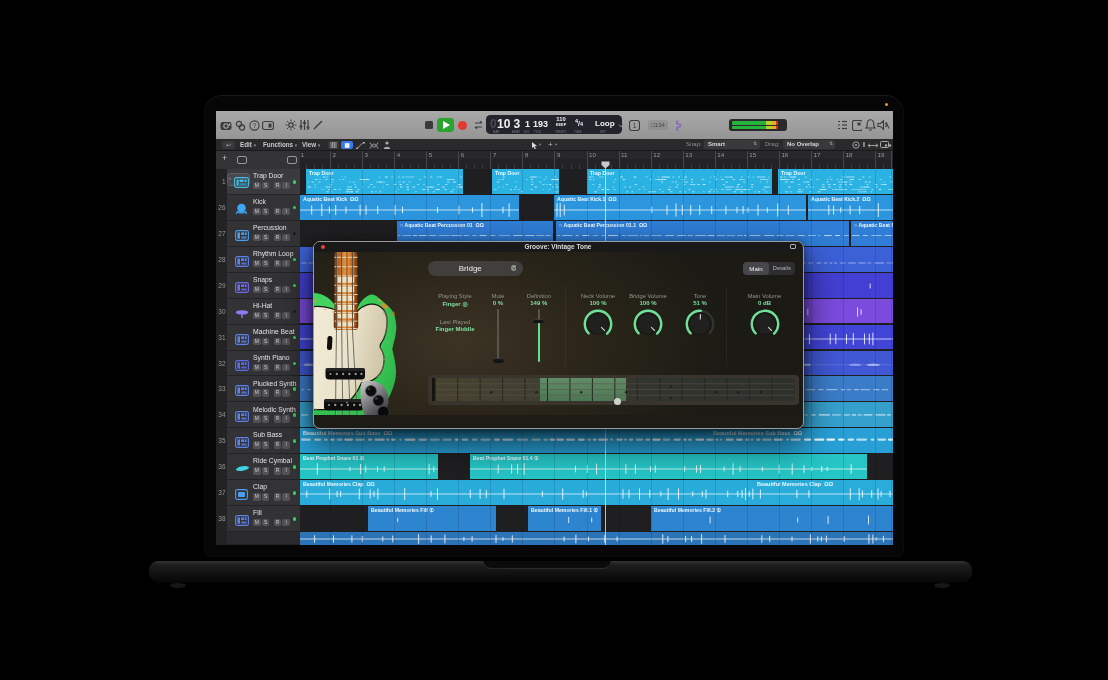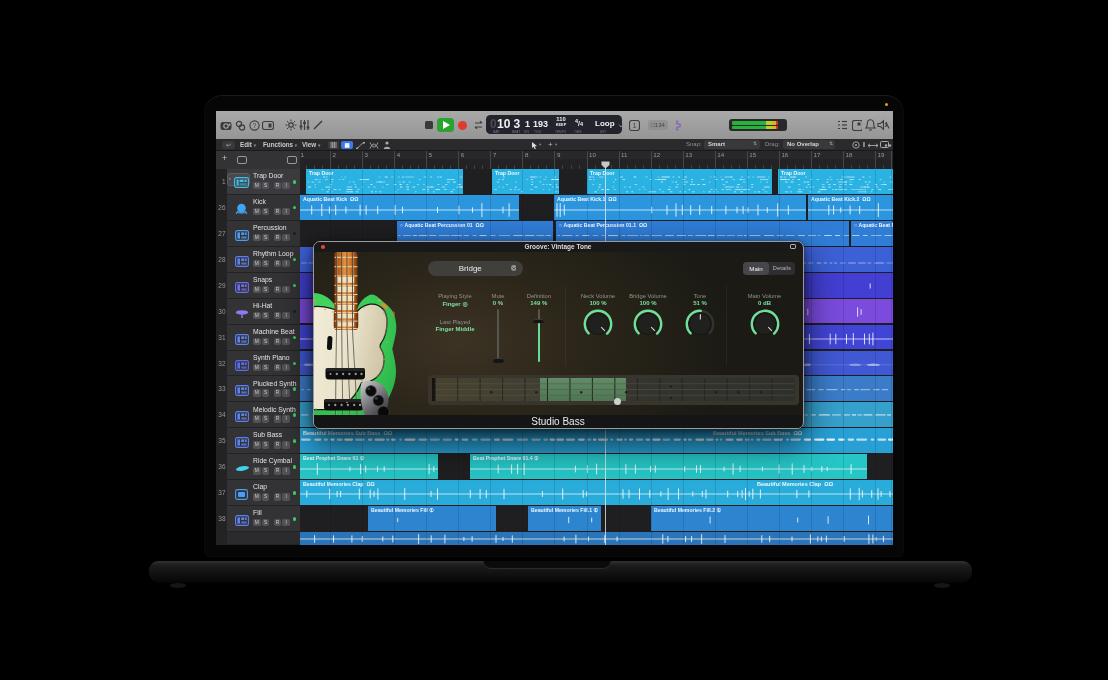--- a/index.html
+++ b/index.html
@@ -1653,21 +1653,20 @@
               <circle cx="70" cy="107" r="0.8"></circle>
               <circle cx="48" cy="128.5" r="0.8"></circle>
               <circle cx="33" cy="150.5" r="0.8"></circle>
               <circle cx="2" cy="157" r="0.8"></circle>
               <circle cx="11" cy="57.5" r="0.8"></circle>
             </g>
           </svg></div>
         <div id="ptitle" class="abs">Groove: Vintage Tone</div>
         <div class="abs" style="left:6.5px;top:2.6px;width:4.6px;height:4.6px;border-radius:50%;background:#e8463c"></div>
         <div class="abs" style="right:7px;top:2.4px;width:6px;height:5px;border:0.9px solid #b8b8b8;border-radius:1.2px"></div>
-        <div id="pname" class="abs">Studio Bass</div>
         <div class="abs" style="left:113.5px;top:18.6px;width:95.5px;height:15px;background:#413f3c;border-radius:7.5px;color:#ececee;font-size:8px;text-align:center;line-height:15px;padding-right:10px">Bridge</div>
         <svg class="abs" style="left:196.5px;top:23.2px" width="5.8" height="5.8" viewBox="0 0 6 6">
           <circle cx="3" cy="3" r="2.9" fill="#97978f"></circle>
           <path d="M1.6 2.6 L3 4 L4.4 2.6" fill="none" stroke="#33332f" stroke-width="0.9"></path>
         </svg>
         <div class="abs" style="left:429px;top:19.8px;width:51.5px;height:13.4px;background:#2e2e30;border-radius:4px"></div>
         <div class="abs" style="left:429px;top:19.8px;width:26px;height:13.4px;background:#47474b;border-radius:4px;color:#f2f2f4;font-size:6.2px;text-align:center;line-height:13.4px">Main</div>
         <div class="abs" style="left:455px;top:19.8px;width:25.5px;height:13.4px;color:#b2b2b4;font-size:6px;text-align:center;line-height:13.4px">Details</div>
         <div class="plab" style="left:141px;top:51px">Playing Style</div>
         <div class="pval" style="left:141px;top:58.3px">Finger ◎</div>

